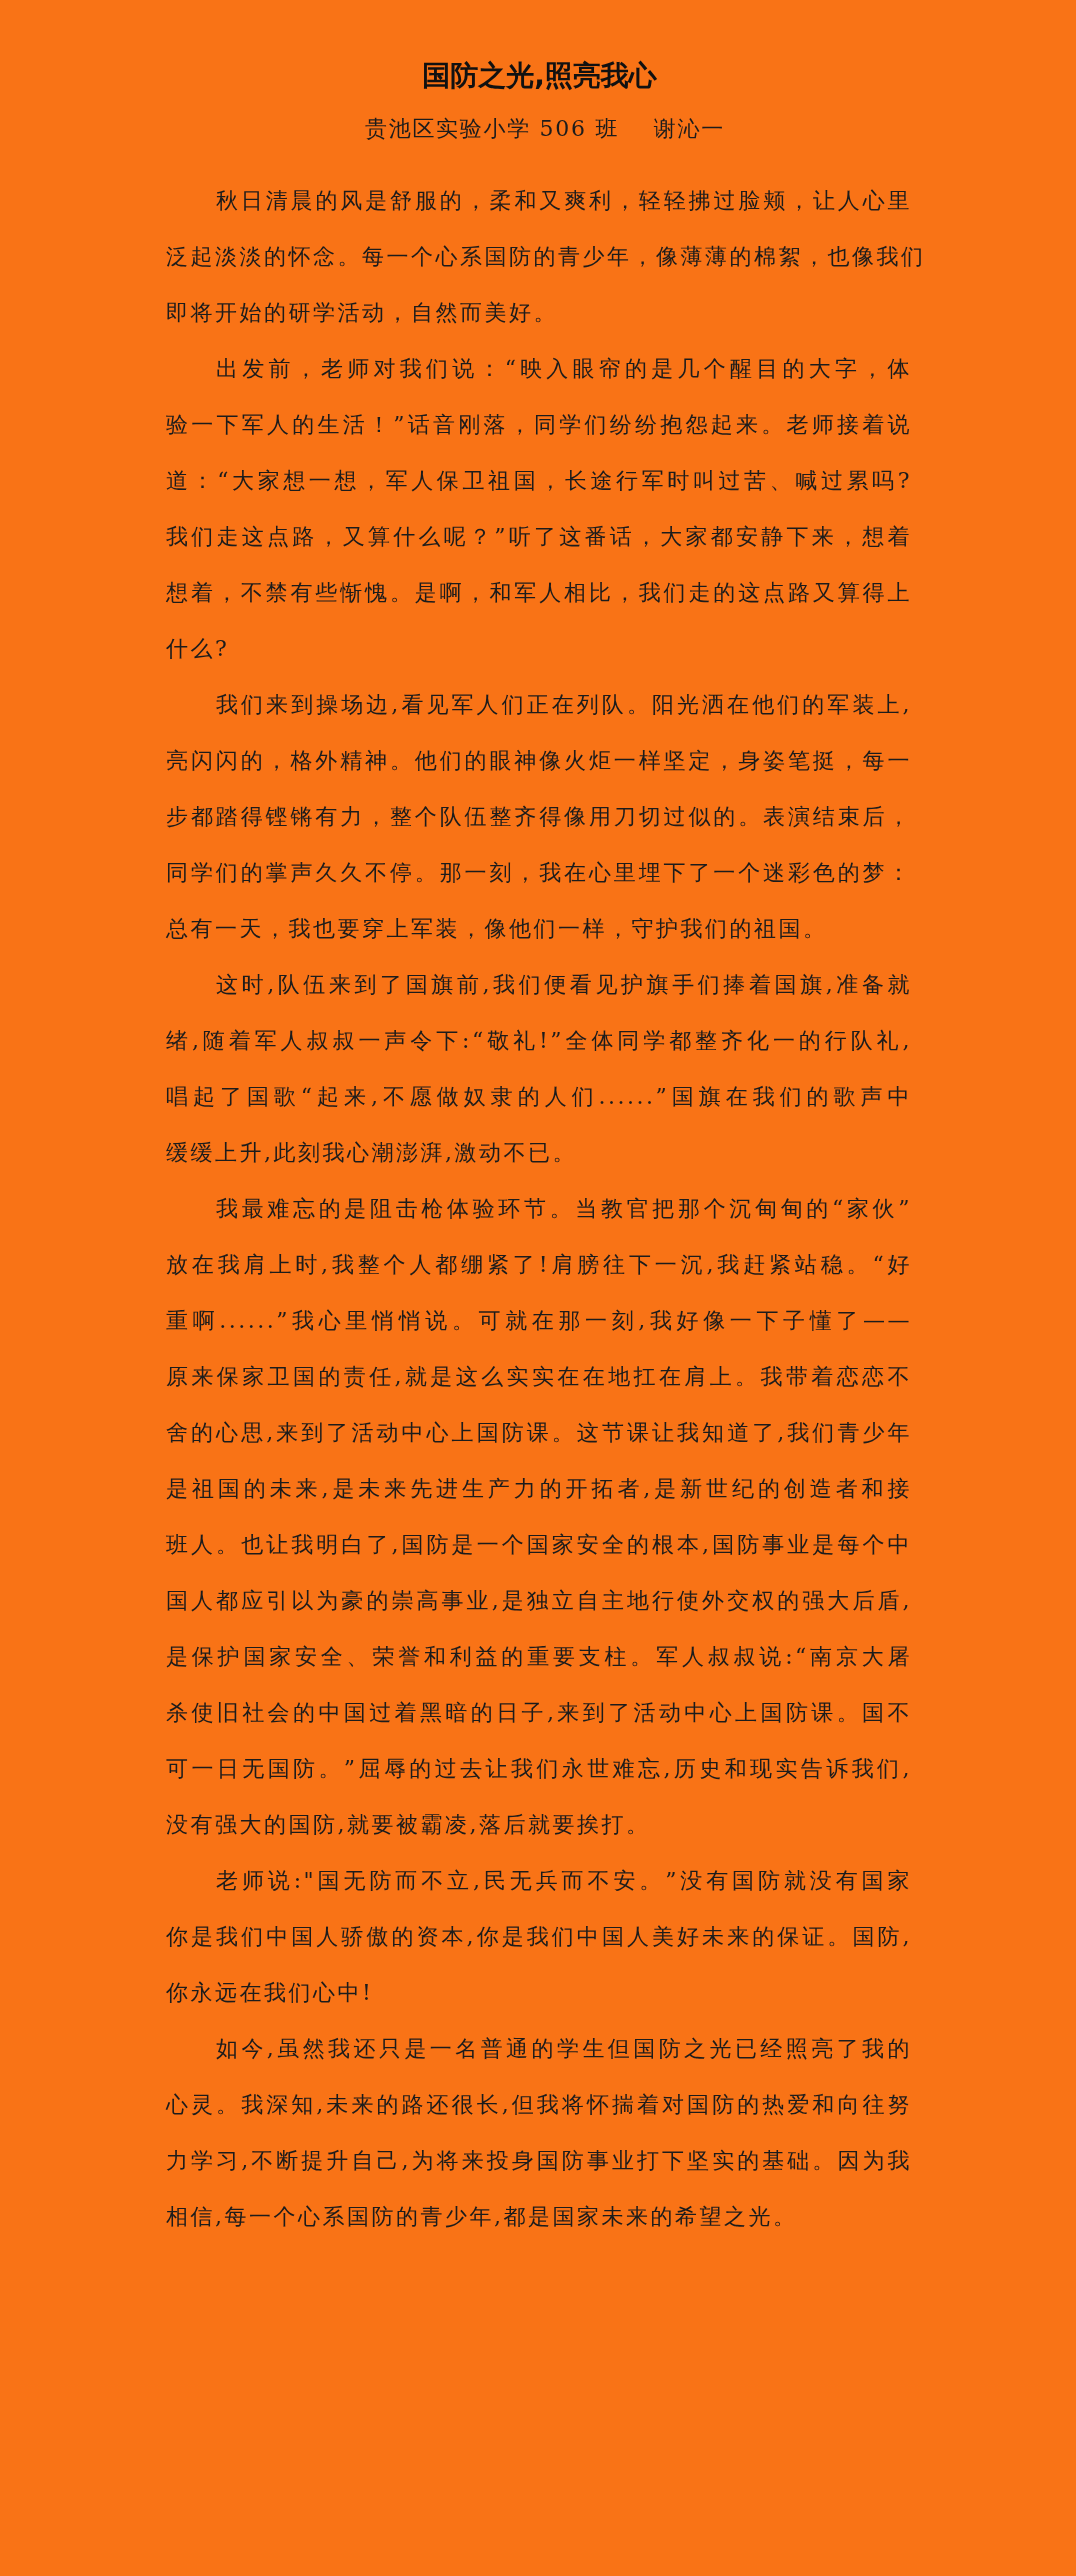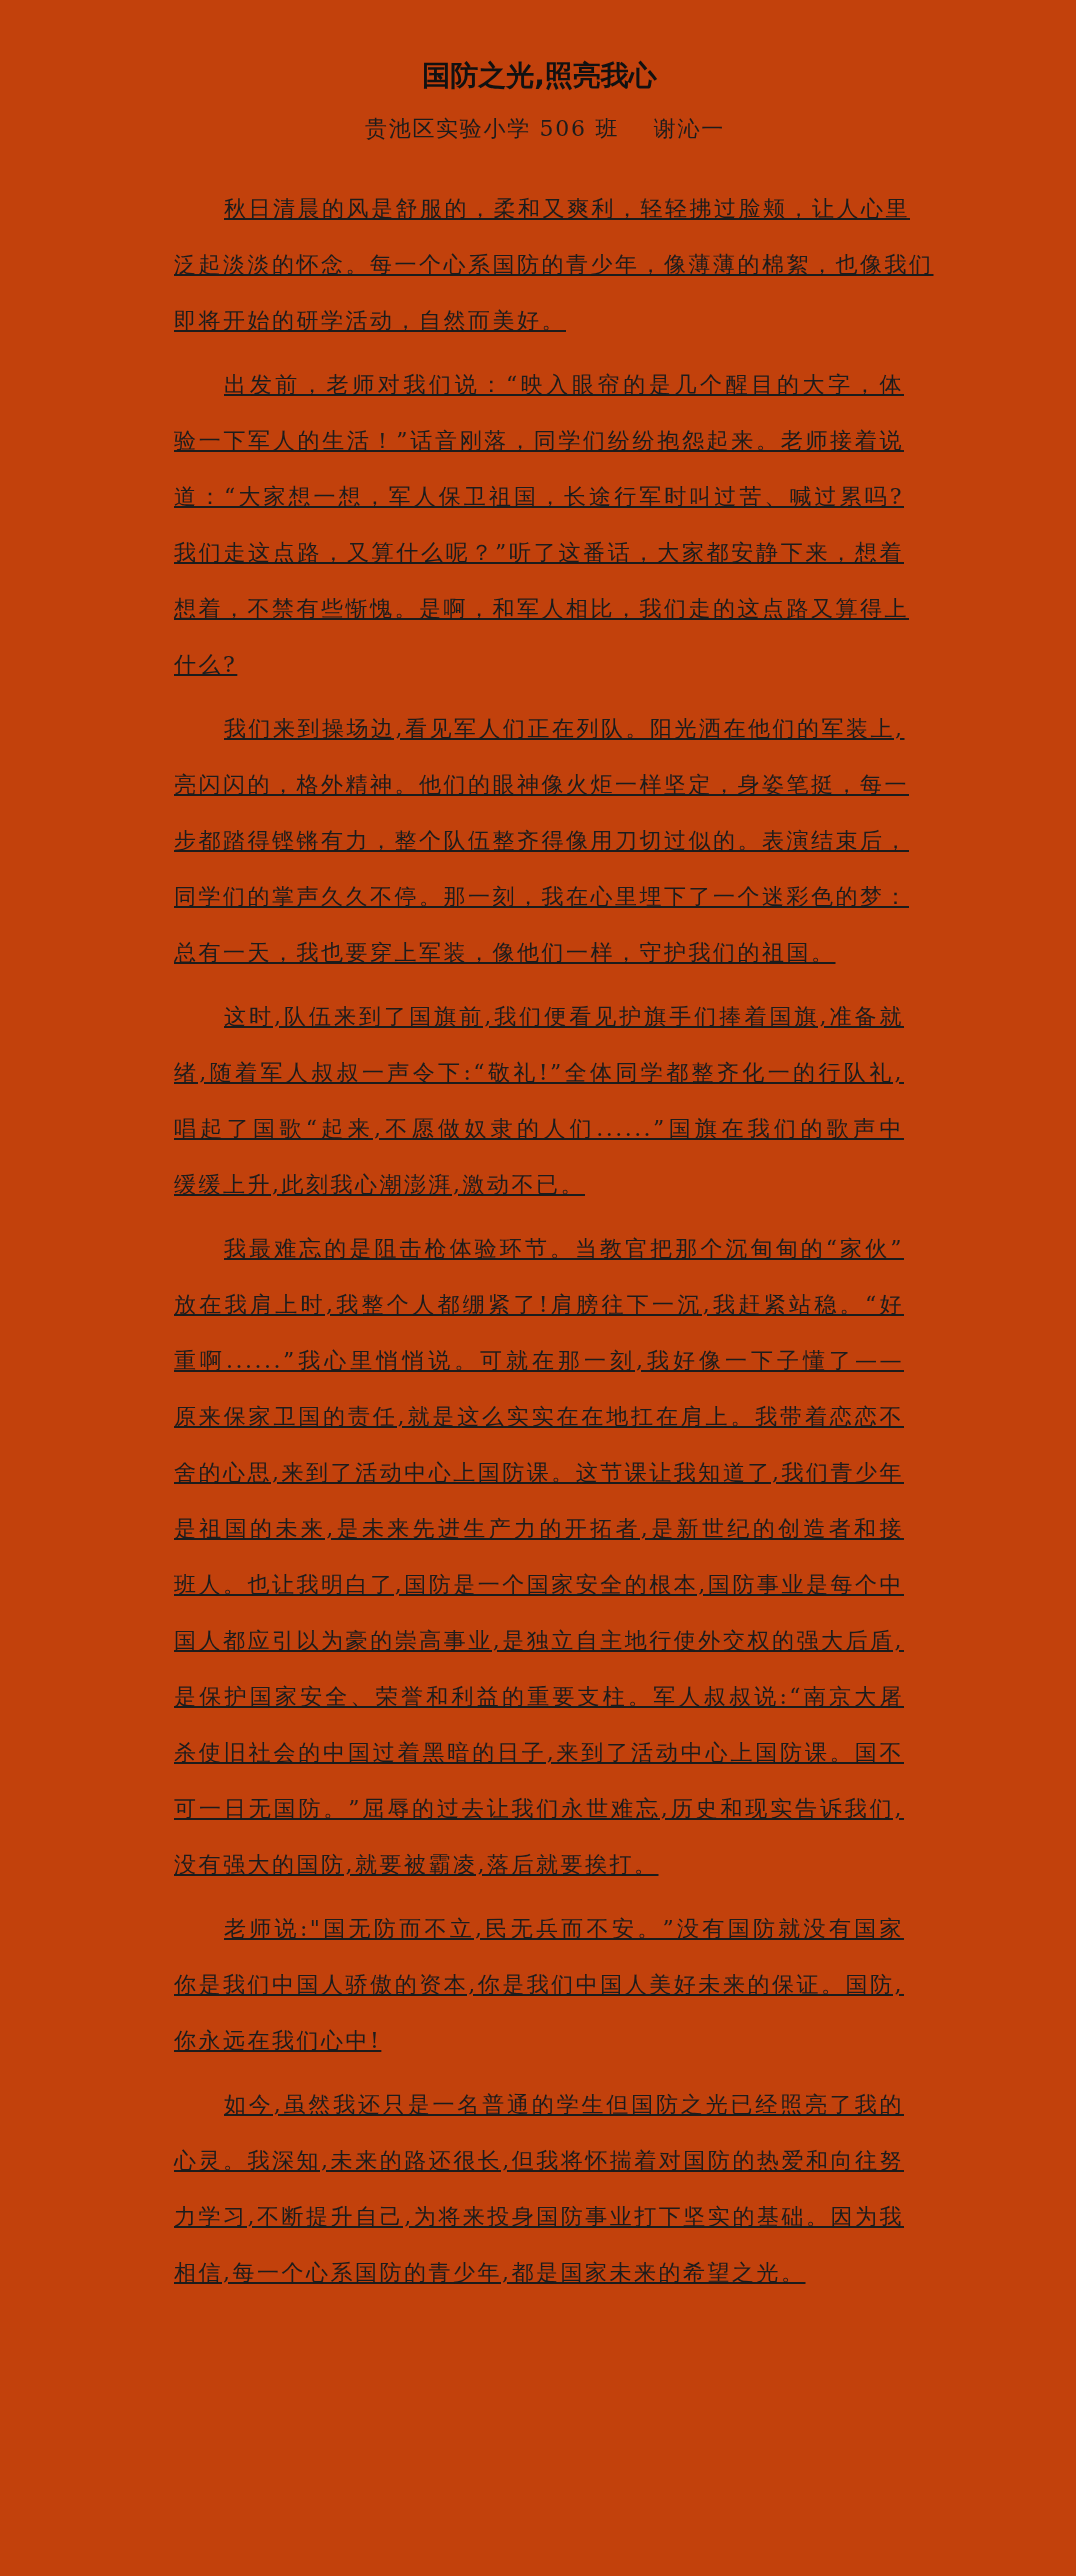--- a/index.html
+++ b/index.html
@@ -13,21 +13,21 @@
     position: relative;
     overflow: hidden;
     color: #1c1c1c;
     font-family: "DejaVu Serif", "Liberation Serif", serif;
   }
   .page {
     position: absolute;
     left: 0; top: 0;
     width: 1077px;
     height: 2576px;
-    background: #c2410c;
+    background: #f97316;
   }
   .title {
     position: absolute;
     left: 0;
     top: 57px;
     width: 1079px;
     text-align: center;
     font-family: "DejaVu Sans", "Liberation Sans", sans-serif;
     font-weight: bold;
     font-size: 28px;
@@ -47,23 +47,22 @@
     letter-spacing: 1.7px;
     white-space: pre;
   }
   .body-text {
     position: absolute;
     left: 166px;
     top: 173px;
     width: 746px;
   }
   .para {
-    margin: 8px;
+    margin: 0;
     padding: 0;
-    text-decoration: underline;
   }
   .line {
     height: 56px;
     line-height: 56px;
     font-size: 22px;
     letter-spacing: 2.5px;
     white-space: nowrap;
     overflow: visible;
     text-align: justify;
     text-align-last: justify;

